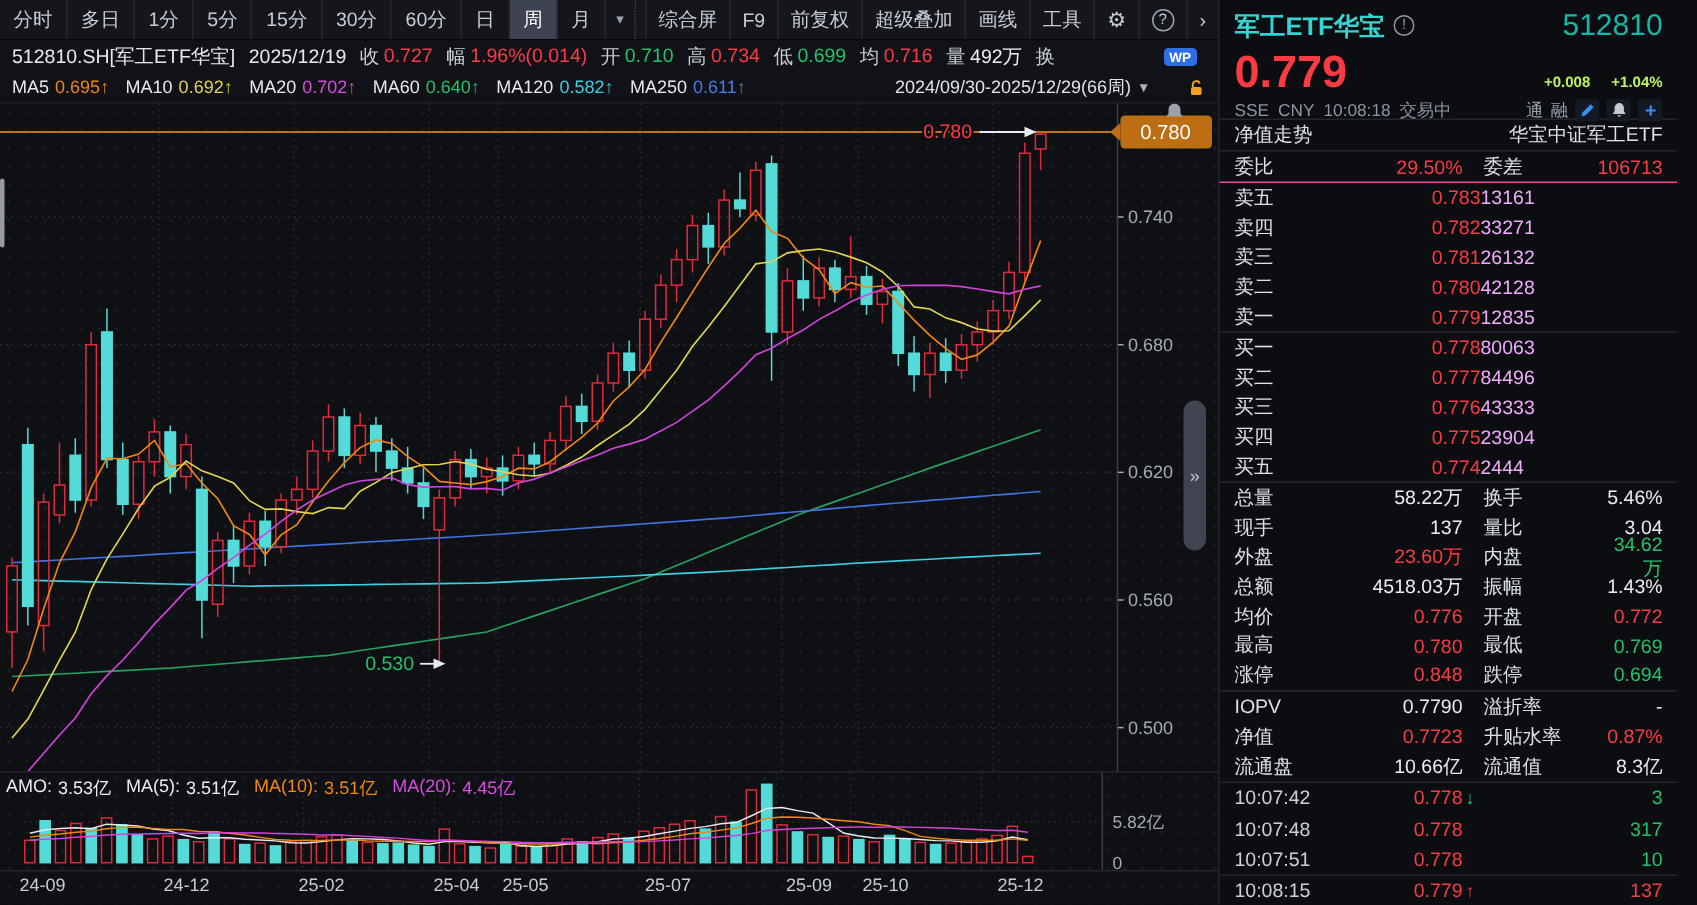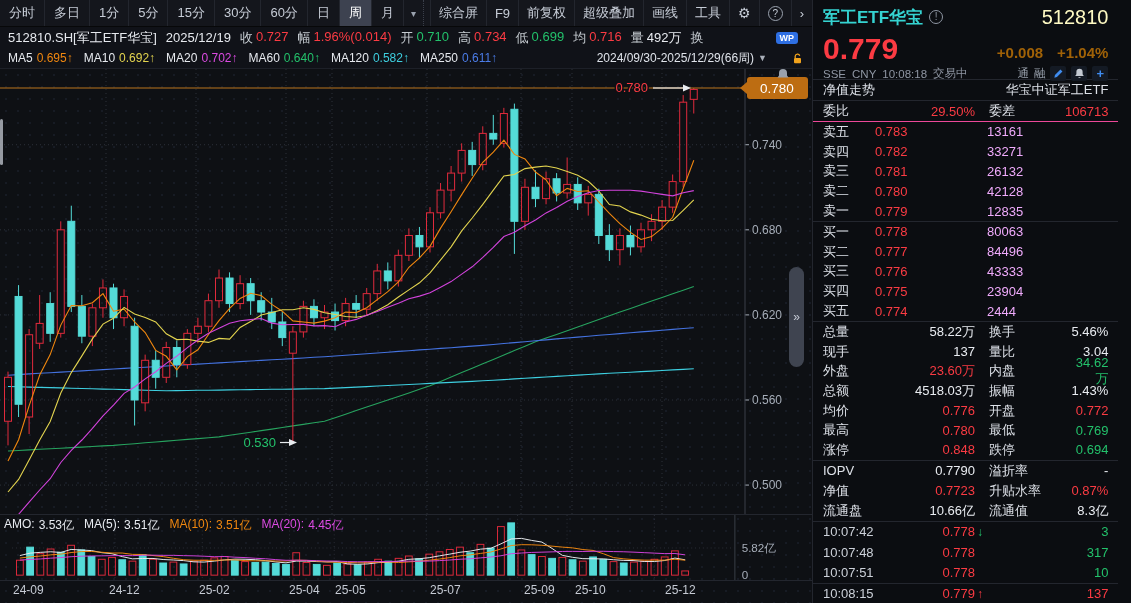--- a/index.html
+++ b/index.html
@@ -32,36 +32,36 @@
   .xaxis span{position:absolute;top:2px}
   .amo-row{position:absolute;left:4px;top:448px;display:flex;gap:10px;font-size:12px;z-index:2}
   .panel-handle{position:absolute;left:789px;top:198px;width:15px;height:100px;background:#3f4450;border-radius:8px;color:#c6cbd6;display:flex;align-items:center;justify-content:center;font-size:12px;z-index:3}
   .left-strip{position:absolute;left:0;top:50px;width:3px;height:46px;background:#aeb3bb;border-radius:2px;opacity:.85;z-index:3}
   
   .qp{width:319px;height:603px;background:#0b0d11;border-left:1px solid #23262e;display:flex;flex-direction:column;font-size:13px;color:#dde1e8}
   .qp-header{height:80px;border-bottom:1px solid #23262e;padding:5px 10px 0}
   .qph-r1{display:flex;align-items:center;height:24px}
   .qp-name{color:#35d3d1;font-weight:bold;font-size:17px}
   .info-circ{width:14px;height:14px;border:1px solid #8f96a3;border-radius:50%;color:#8f96a3;font-size:10px;line-height:12px;text-align:center;margin-left:6px}
-  .qp-code{margin-left:auto;font-size:20px;color:#fef9c3}
+  .qp-code{margin-left:auto;font-size:20px;color:#14b8a6}
   .qph-r2{display:flex;align-items:flex-end;height:36px}
   .qp-price{font-size:30px;font-weight:bold;color:#fb3b43;line-height:32px}
-  .qp-chg{margin-left:auto;display:flex;gap:14px;font-size:15px;font-weight:bold;color:#a16207;padding-bottom:4px}
+  .qp-chg{margin-left:auto;display:flex;gap:14px;font-size:10px;font-weight:bold;color:#bef264;padding-bottom:4px}
   .qph-r3{display:flex;align-items:center;height:17px;font-size:11.5px;color:#8f96a3;gap:6px}
   .qp-icons{margin-left:auto;display:flex;gap:5px;align-items:center}
   .ic-box{width:16px;height:15px;background:#141a24;border-radius:2px;display:flex;align-items:center;justify-content:center}
   .plus-ic{color:#3f8cf0;font-weight:bold;font-size:13px}
   .nav-row{height:21px;display:flex;align-items:center;justify-content:space-between;padding:0 10px;border-bottom:1px solid #23262e}
   .grid-row{display:flex;align-items:center;padding:0 10px}
   .g-l1{width:56px}.g-v1{width:96px;text-align:right}
   .g-l2{width:76px;margin-left:14px}.g-v2{flex:1;text-align:right}
   .weibi-row{height:21px;border-bottom:1px solid #ec4899}
   .depth-sec{border-bottom:1px solid #23262e}
   .depth-row{height:19.8px;display:flex;align-items:center;padding:0 10px}
-  .d-lbl{width:52px}.d-price{width:112px;text-align:left}.d-qty{flex:1;color:#f0abfc}
+  .d-lbl{width:52px}.d-price{width:112px;text-align:right}.d-qty{flex:1;color:#f0abfc}
   .stats-sec{border-bottom:1px solid #23262e}
   .s-row{height:19.7px}
   .iopv-sec{border-bottom:1px solid #23262e}
   .i-row{height:20px}
   .ticks-sec{flex:1;overflow:hidden}
   .t-row{height:20.4px;display:flex;align-items:center;padding:0 10px}
   .t-row.last{border-top:1px solid #23262e}
   .t-time{width:88px;color:#ccd1d9}
   .t-price{width:64px;text-align:right}
   .t-arrow{width:16px;font-size:12px;padding-left:2px}

